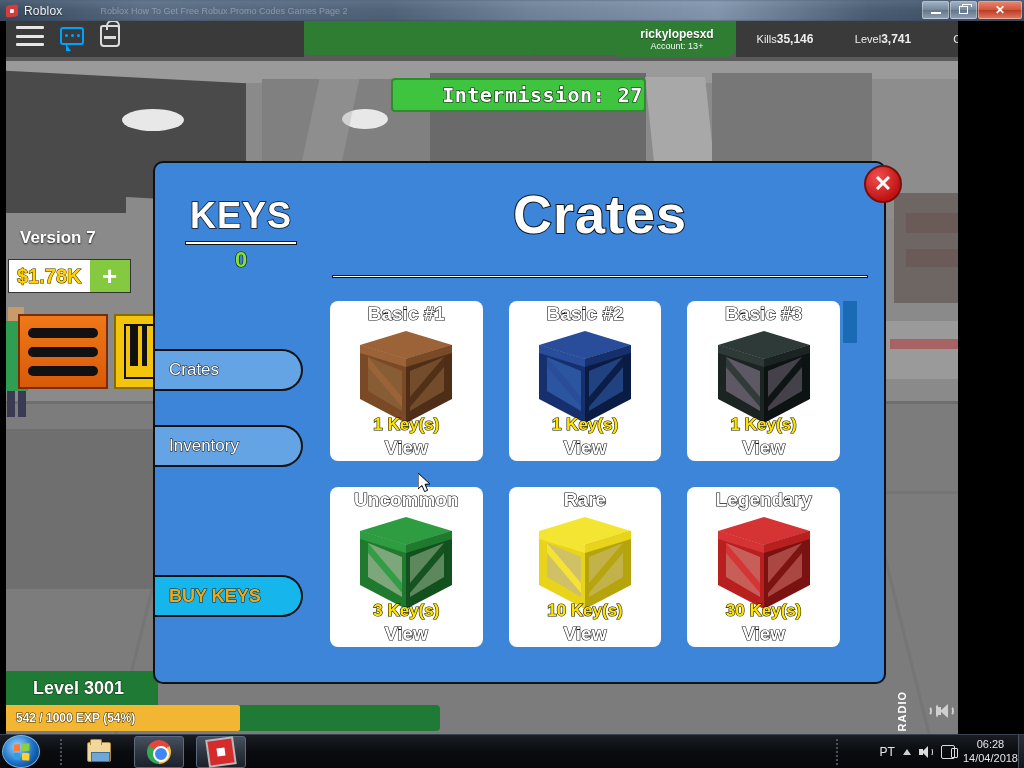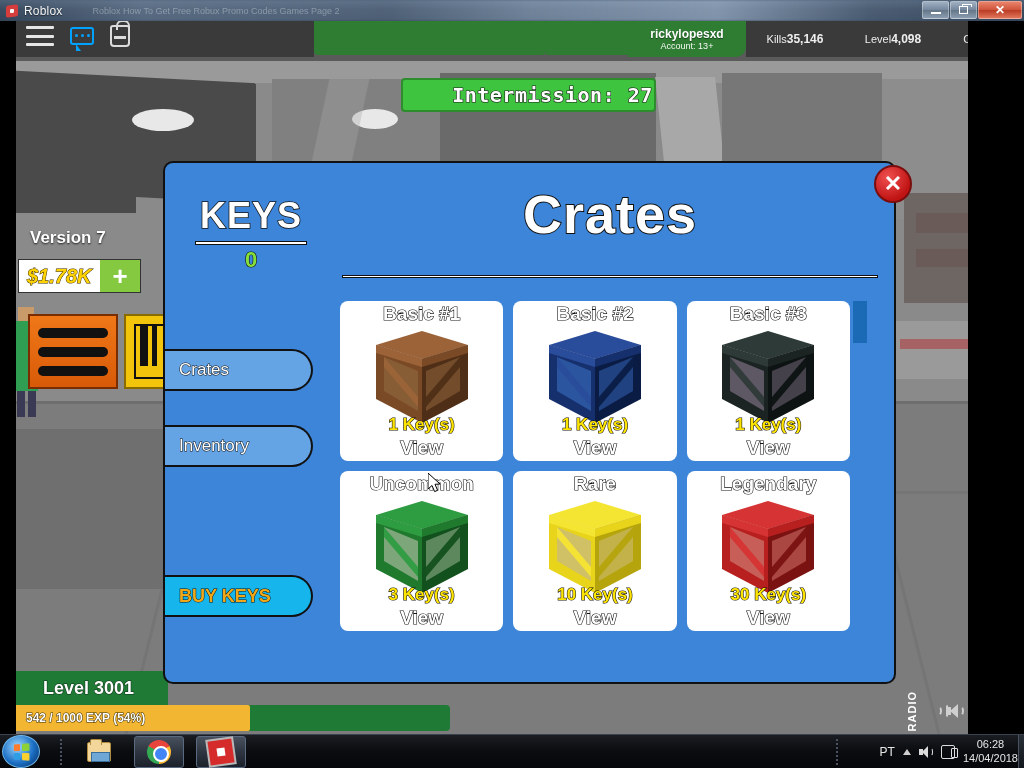--- a/index.html
+++ b/index.html
@@ -29,42 +29,42 @@
     transform: skewY(-6deg);
   }
   .tb-icon::after {
     content:""; position:absolute; left:4px; top:4px; width:4px; height:4px; background:#f5f5f5; border-radius:1px;
   }
   .tb-title {
     position: relative; color: #f2f4f6; font-size: 12px; letter-spacing: .2px;
     text-shadow: 0 1px 1px rgba(0,0,0,.55);
   }
   .tb-ghost {
-    position: relative; color: rgba(235,240,248,.35); font-size: 9px; margin-left: 30px;
+    position: relative; color: rgba(235,240,248,.35); font-size: 9px; margin-left: 38px;
     white-space: nowrap; filter: blur(.6px);
   }
   .win-controls { position: absolute; right: 2px; top: 1px; display: flex; gap: 1px; }
   .wc {
     width: 27px; height: 18px; border: 1px solid rgba(255,255,255,.35);
     border-radius: 2px; display: flex; align-items: center; justify-content: center;
     background: linear-gradient(180deg,#9fb0c3 0%,#76889e 48%,#647788 52%,#8b9cb0 100%);
     color: #fff; font-size: 11px;
   }
   .wc.close {
     width: 44px;
     background: linear-gradient(180deg,#e8836b 0%,#d0553c 48%,#ba3c24 52%,#e0755a 100%);
     font-weight: bold; font-size: 12px;
   }
   .wc .bar { width: 10px; height: 2px; background:#fff; margin-top:6px; }
   .wc .sq { width:9px; height:8px; border:1.5px solid #fff; position:relative; }
   .wc .sq::before{content:"";position:absolute;left:1.5px;top:-3px;width:8px;height:2px;border:1.5px solid #fff;border-bottom:none;}
 
   
   .game {
-    position: absolute; left: 16px; top: 21px; width: 952px; height: 713px;
+    position: absolute; left: 6px; top: 21px; width: 952px; height: 713px;
     background: #6c6c6c; overflow: hidden;
   }
   
   .bg { position:absolute; inset:0; background:#8a8a8a; }
   .wallA{position:absolute;left:0;top:0;width:1024px;height:48px;background:#5a5a5a;}
   .ceil{position:absolute;left:0;top:40px;width:1024px;height:22px;background:#9a9a9a;}
   .panel-dk{position:absolute;background:#4a4a4a;}
   .panel-md{position:absolute;background:#808080;}
   .panel-lt{position:absolute;background:#a8a8a8;}
   .lightoval{position:absolute;background:#e8e8e8;border-radius:50%;}
@@ -109,21 +109,21 @@
     display:flex;align-items:center;justify-content:center;
   }
   .intermission span{
     font-size:20px;font-weight:bold;color:#fff;letter-spacing:.5px;
     font-family:"DejaVu Sans Mono",monospace;
     -webkit-text-stroke:1.2px #1a1a1a; paint-order: stroke fill; margin-left: 48px;
   }
 
   
   .version{position:absolute;left:14px;top:207px;color:#fff;font-size:17px;font-weight:bold;text-shadow:0 1px 2px rgba(0,0,0,.8);}
-  .cashbox{position:absolute;left:2px;top:238px;height:34px;display:flex;border:1px solid #333;font-style:italic;}
+  .cashbox{position:absolute;left:2px;top:238px;height:34px;display:flex;border:1px solid #333;}
   .cashbox .amt{background:#fff;color:#ffd200;font-size:20px;font-weight:bold;padding:0 8px;display:flex;align-items:center;
     -webkit-text-stroke:1px #3a2b00; paint-order: stroke fill;}
   .cashbox .plus{width:40px;background:#84c93f;color:#fff;font-size:26px;font-weight:bold;display:flex;align-items:center;justify-content:center;}
   .orangebox{position:absolute;left:12px;top:293px;width:90px;height:75px;background:linear-gradient(180deg,#f07818 0%,#d85a08 100%);border:2px solid #7a2d00;display:flex;flex-direction:column;justify-content:center;gap:9px;padding:0 8px;}
   .orangebox i{display:block;height:10px;background:#111;border-radius:6px;}
   .yellowbox{position:absolute;left:108px;top:293px;width:58px;height:75px;background:#f2c40c;border:2px solid #8a6b00;}
   .yellowbox .inner{position:absolute;left:8px;top:8px;right:8px;bottom:8px;border:2px solid #111;}
   .yellowbox .b1{position:absolute;left:14px;top:10px;width:8px;height:40px;background:#111;}
   .yellowbox .b2{position:absolute;left:26px;top:10px;width:5px;height:40px;background:#111;}
   .greenchar{position:absolute;left:0px;top:300px;width:22px;height:70px;background:#2f9e52;}
@@ -185,21 +185,21 @@
     position:absolute;left:175px;top:24px;width:540px;text-align:center;color:#fff;
     font-size:54px;font-weight:bold;letter-spacing:1px;line-height:1;
     -webkit-text-stroke:2px #111; paint-order: stroke fill;
   }
   .content-rule{position:absolute;left:177px;top:112px;width:536px;height:3px;background:#fff;border:1px solid #111;}
 
   .grid-area{position:absolute;left:175px;top:138px;width:520px;height:360px;}
   .scrollbar{position:absolute;left:688px;top:138px;width:14px;height:360px;background:transparent;}
   .scroll-thumb{position:absolute;left:0;top:0;width:14px;height:42px;background:#1a6ab5;}
 
-  .grid{display:grid;grid-template-columns:repeat(3,1fr);grid-template-rows:repeat(2,1fr);gap:10px;width:510px;}
+  .grid{display:grid;grid-template-columns:repeat(3,1fr);grid-template-rows:repeat(2,1fr);gap:26px;width:510px;}
   .card{
     background:#fff;border-radius:8px;height:160px;position:relative;overflow:hidden;
     display:flex;flex-direction:column;align-items:center;
   }
   .card .cname{
     font-size:19px;color:#fff;font-weight:bold;margin-top:2px;z-index:3;white-space:nowrap;
     -webkit-text-stroke:1.2px #111; paint-order: stroke fill;
   }
   .crate-img{position:absolute;left:50%;top:26px;transform:translateX(-50%);width:108px;height:100px;}
   .card .ckeys{
@@ -332,21 +332,21 @@
         <div class="n">rickylopesxd</div>
         <div class="a">Account: 13+</div>
       </div>
       <div class="hud-stats">
         <div class="stat">
           <div class="lbl">Kills</div>
           <div class="val">35,146</div>
         </div>
         <div class="stat">
           <div class="lbl">Level</div>
-          <div class="val">4,098</div>
+          <div class="val">3,741</div>
         </div>
         <div class="stat">
           <div class="lbl">Cash</div>
           <div class="val">1,784</div>
         </div>
       </div>
     </div>
 
     <div class="intermission">
       <span>Intermission: 27</span>

